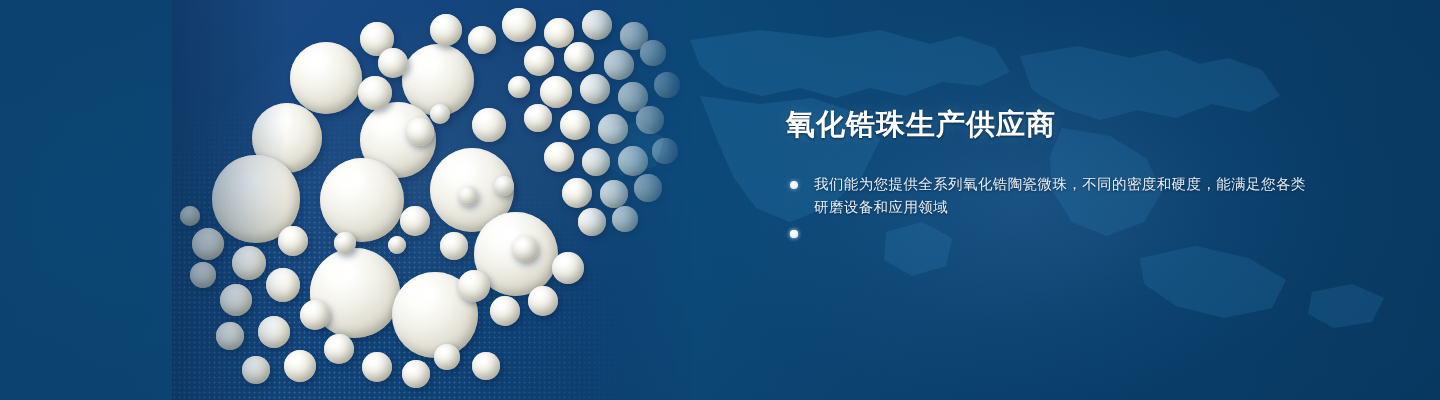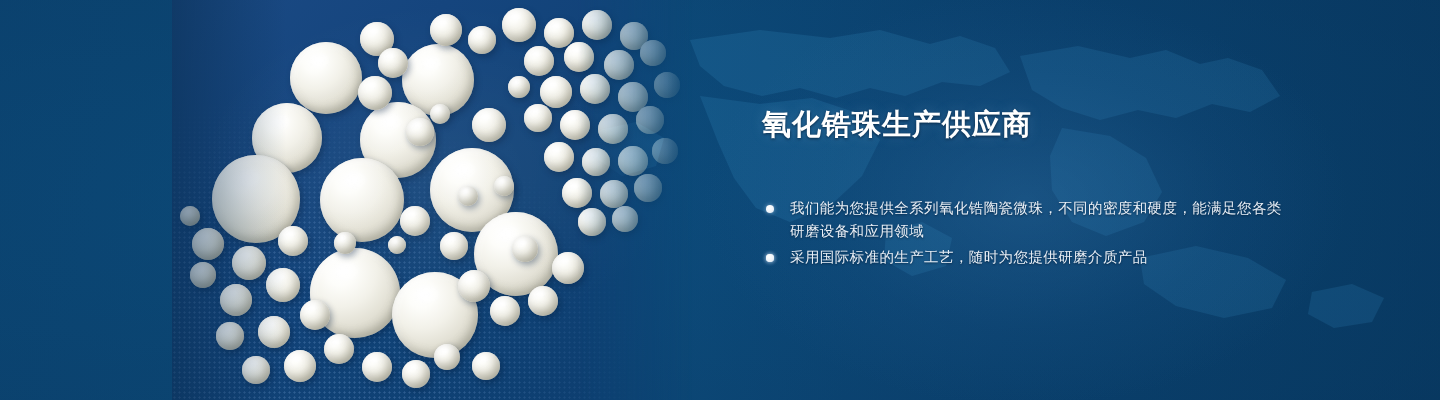--- a/index.html
+++ b/index.html
@@ -67,33 +67,33 @@
   }
   .bead::after{
     content:"";position:absolute;
     left:26%;top:15%;width:30%;height:22%;
     border-radius:50%;
     background:radial-gradient(circle,rgba(255,255,255,0.95) 0%,rgba(255,255,255,0.35) 55%,rgba(255,255,255,0) 100%);
     filter:blur(1px);
   }
 
   
-  .copy{position:absolute;left:762px;top:104px;width:520px;}
+  .copy{position:absolute;left:786px;top:104px;width:520px;}
 
   .headline{
     margin:0;
     font-size:29px;
     font-weight:700;
     letter-spacing:1px;
     color:#ffffff;
     line-height:40px;
     text-shadow:0 1px 3px rgba(2,24,48,0.75), 0 0 14px rgba(150,200,240,0.22);
   }
 
-  .bullets{list-style:none;margin:53px 0 0 0;padding:0;font-family:Liberation Serif, serif;}
+  .bullets{list-style:none;margin:29px 0 0 0;padding:0;font-family:Liberation Serif, serif;}
   .bullet{
     position:relative;
     padding-left:28px;
     margin-bottom:3px;
     font-size:14.5px;
     line-height:23px;
     color:#e9eff6;
     letter-spacing:.4px;
     text-shadow:0 1px 2px rgba(3,26,50,0.7);
   }
@@ -219,18 +219,17 @@
     <ul class="bullets">
       <li class="bullet">
         <span class="dot"></span>
         <span>我们能为您提供全系列氧化锆陶瓷微珠，不同的密度和硬度，能满足您各类研磨设备和应用领域</span>
       </li>
       <li class="bullet">
         <span class="dot"></span>
       </li>
       <li class="bullet">
         <span class="dot"></span>
-        <span>采用国际标准的生产工艺，随时为您提供研磨介质产品</span>
       </li>
     </ul>
   </div>
 
 </div>
 
 </body></html>

